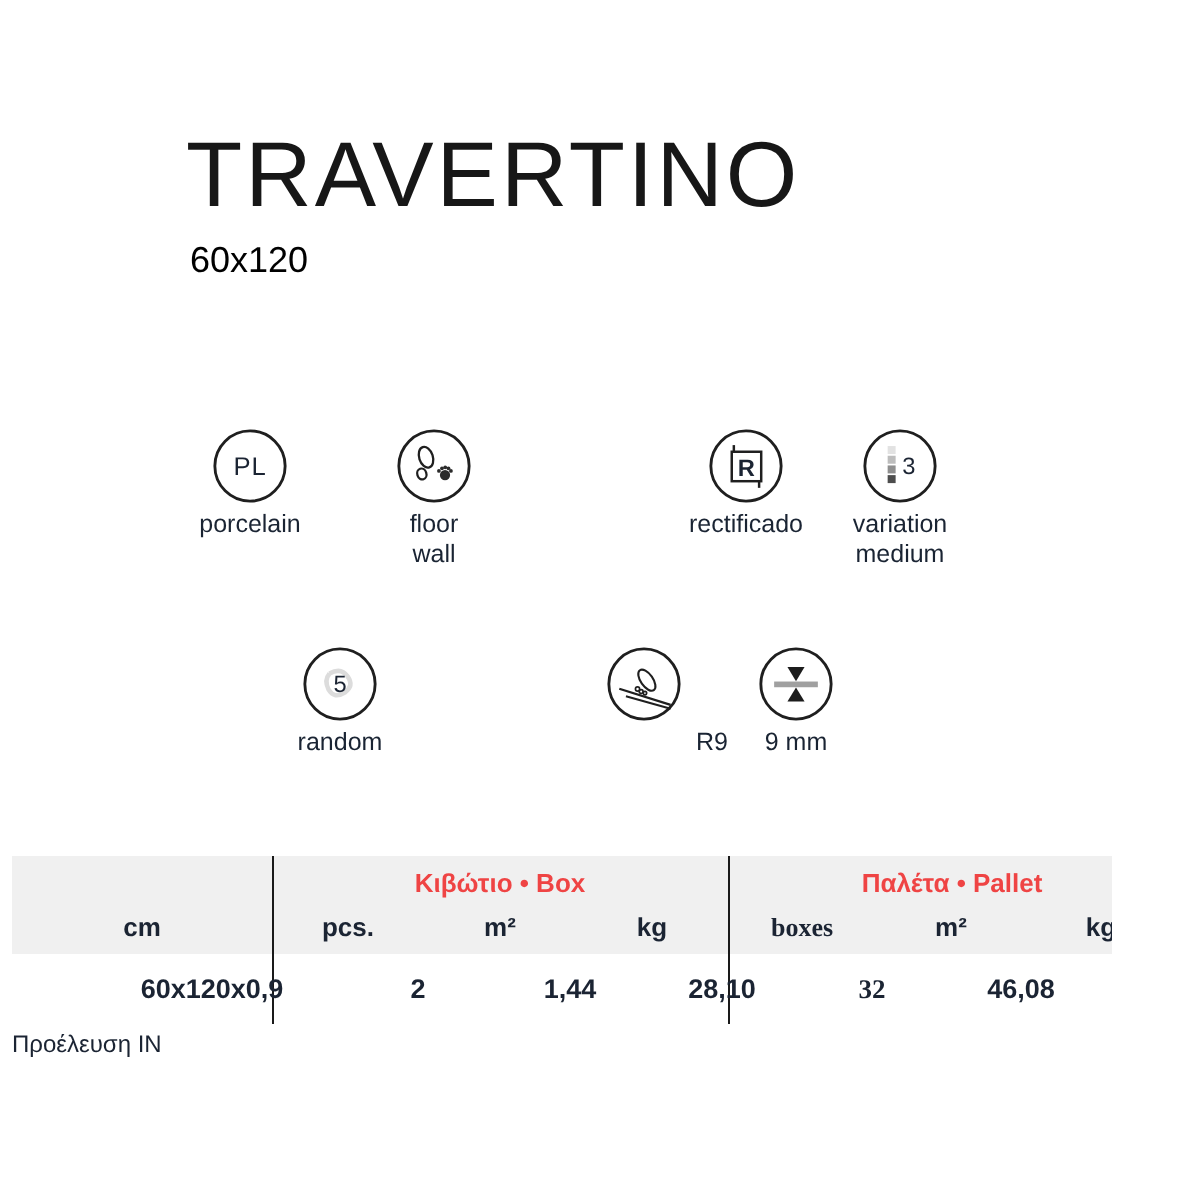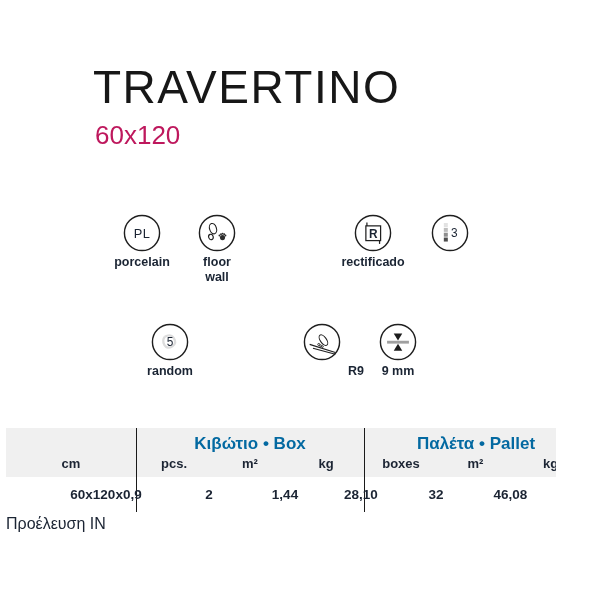--- a/index.html
+++ b/index.html
@@ -2,55 +2,55 @@
 <html><head>
 <meta charset="utf-8">
 <style>
   html,body{margin:0;padding:0;background:#fff;}
   #page{position:relative;width:556px;height:600px;background:#ffffff;overflow:hidden;
         font-family:"Liberation Sans",sans-serif;color:#1b2433;}
 
   
   .title{position:absolute;left:93px;top:60px;font-size:46px;font-weight:300;
          letter-spacing:1.5px;color:#171717;white-space:nowrap;}
-  .subtitle{position:absolute;left:95px;top:120px;font-size:26px;font-weight:400;
-            color:#be185d;}
+  .subtitle{position:absolute;left:95px;top:120px;font-size:18px;font-weight:400;
+            color:#000000;}
 
   
   .feat{position:absolute;width:84px;text-align:center;}
   .feat .circle-wrap{display:flex;justify-content:center;}
-  .feat-label{margin-top:3px;font-size:12.5px;line-height:1.18;font-weight:700;
+  .feat-label{margin-top:3px;font-size:12.5px;line-height:1.18;font-weight:400;
               color:#1a2433;white-space:pre-line;}
   .icon svg{display:block;}
   .icon text{font-family:"Liberation Sans",sans-serif;fill:#1b2433;}
 
   
   .band{position:absolute;left:6px;top:428px;width:582px;height:49px;background:#f0f0f0;}
   .vline{position:absolute;top:428px;width:1px;height:84px;background:#1a1a1a;}
   .vline.v1{left:136px;} .vline.v2{left:364px;}
   .trow{position:absolute;left:0;width:600px;height:18px;}
   .cell{position:absolute;text-align:center;font-weight:700;font-size:13px;color:#1b2433;}
-  .ghead{position:absolute;text-align:center;font-weight:700;font-size:17px;color:#0369a1;}
+  .ghead{position:absolute;text-align:center;font-weight:700;font-size:13px;color:#ef4444;}
   .g0{left:136px;width:228px;} .g1{left:364px;width:224px;}
   .c0{left:6px;width:130px;} .c1{left:136px;width:76px;} .c2{left:212px;width:76px;}
-  .c3{left:288px;width:76px;} .c4{left:364px;width:74px;} .c5{left:438px;width:75px;}
+  .c3{left:288px;width:76px;} .c4{left:364px;width:74px;font-family:Liberation Serif, serif;} .c5{left:438px;width:75px;}
   .c6{left:513px;width:75px;}
   .row-groups{top:434px;} .row-cols{top:456px;}
   .row-data{top:487px;margin-left:35px;} .row-data .cell{font-size:13.5px;}
-  .origin{position:absolute;left:6px;top:515px;font-size:16px;font-weight:500;color:#1b2433;}
+  .origin{position:absolute;left:6px;top:515px;font-size:12px;font-weight:500;color:#1b2433;}
 </style>
 </head>
 <body>
 
 <div id="page">
 
   <div class="title">TRAVERTINO</div>
   <div class="subtitle">60x120</div>
 
-  <div class="feat" style="left:100px;top:214px;">
+  <div class="feat" style="left:83px;top:214px;">
     <div class="circle-wrap icon">
       <svg width="38" height="38" viewBox="0 0 40 40">
         <circle cx="20" cy="20" r="18.5" fill="none" stroke="#1f1f1f" stroke-width="1.5"></circle>
         <text x="20" y="24.8" text-anchor="middle" font-size="13.5" font-weight="400" letter-spacing="0.5">PL</text>
       </svg>
     </div>
     <div class="feat-label">porcelain</div>
   </div>
 
   <div class="feat" style="left:175px;top:214px;">
@@ -89,20 +89,22 @@
     <div class="circle-wrap icon">
       <svg width="38" height="38" viewBox="0 0 40 40">
         <circle cx="20" cy="20" r="18.5" fill="none" stroke="#1f1f1f" stroke-width="1.5"></circle>
         <rect x="13.5" y="9.5" width="4.2" height="4.2" fill="#e2e2e2"></rect>
         <rect x="13.5" y="14.6" width="4.2" height="4.2" fill="#bdbdbd"></rect>
         <rect x="13.5" y="19.7" width="4.2" height="4.2" fill="#8f8f8f"></rect>
         <rect x="13.5" y="24.8" width="4.2" height="4.2" fill="#4d4d4d"></rect>
         <text x="24.6" y="24.4" text-anchor="middle" font-size="12.5" font-weight="500">3</text>
       </svg>
     </div>
+    <div class="feat-label">variation
+medium</div>
   </div>
 
   <div class="feat" style="left:128px;top:323px;">
     <div class="circle-wrap icon">
       <svg width="38" height="38" viewBox="0 0 40 40">
         <circle cx="20" cy="20" r="18.5" fill="none" stroke="#1f1f1f" stroke-width="1.5"></circle>
         <path d="M14.5 14.5 q6 -3.5 9.5 1.5 q3.5 5 -1.5 8.5 q-5.5 3.5 -8.5 -1.5 q-2.5 -5 0.5 -8.5" fill="none" stroke="#dcdcdc" stroke-width="2.4"></path>
         <text x="20" y="24.4" text-anchor="middle" font-size="12.5" font-weight="500">5</text>
       </svg>
     </div>

